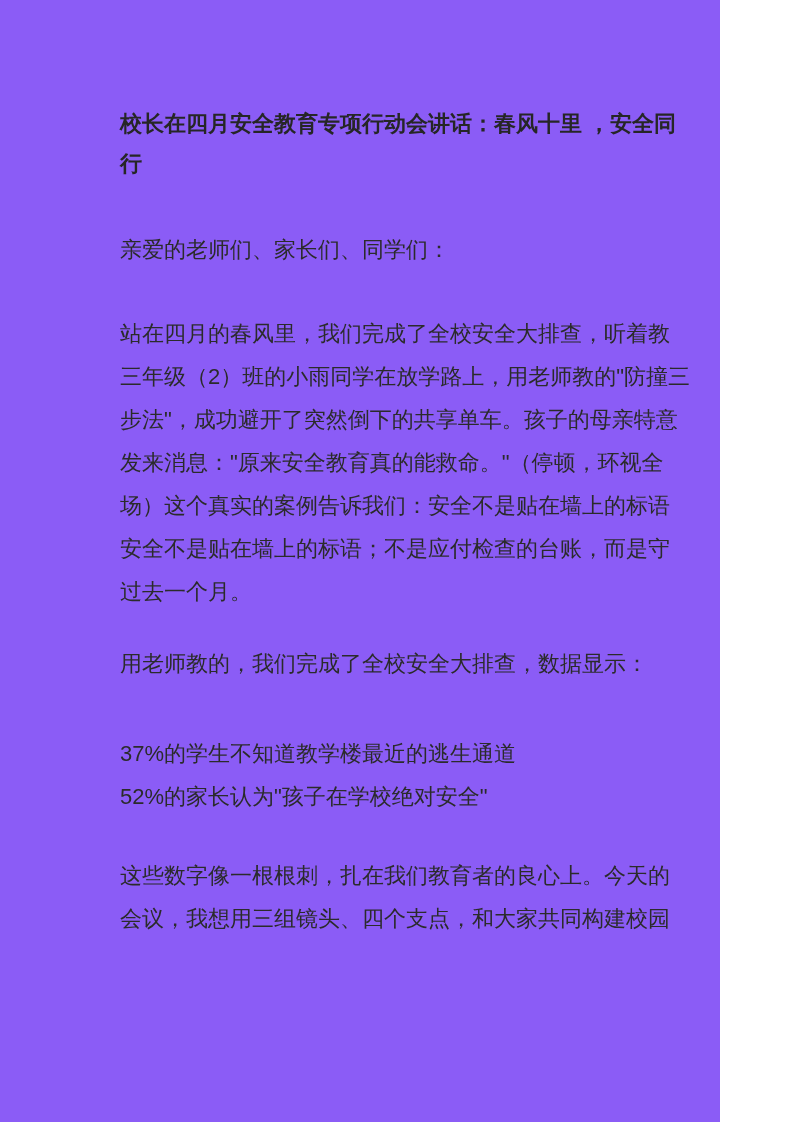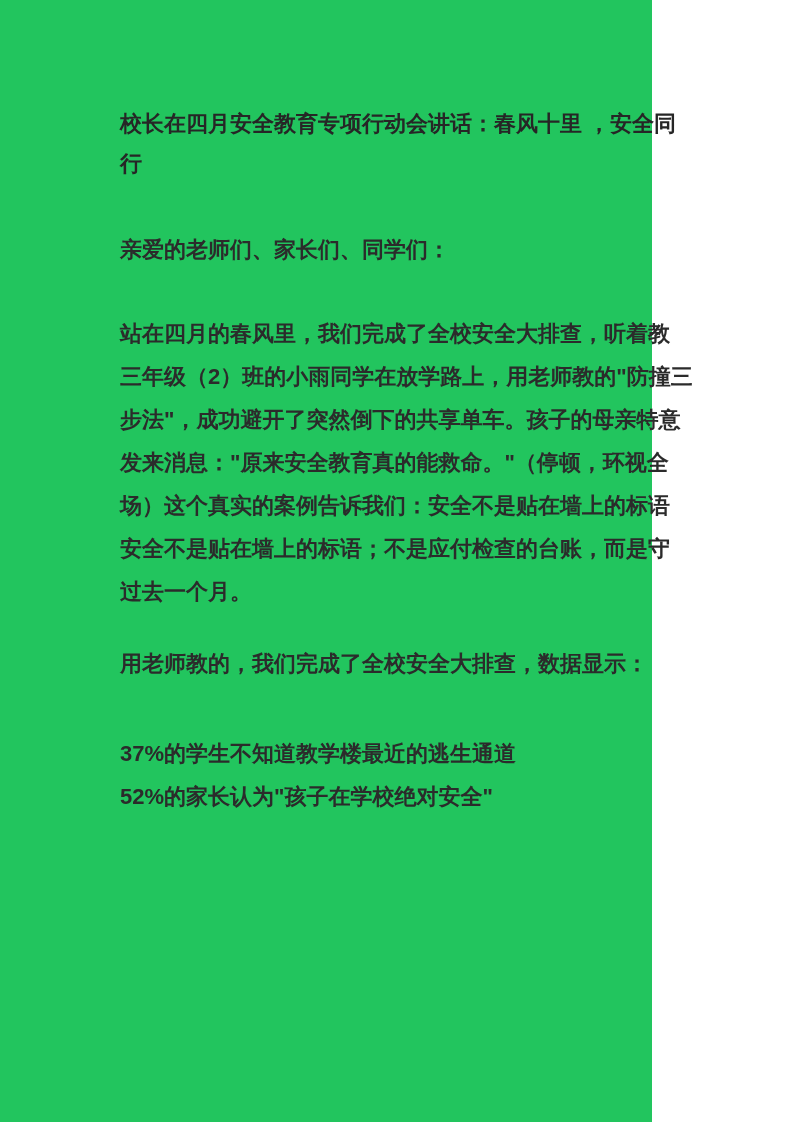--- a/index.html
+++ b/index.html
@@ -7,43 +7,43 @@
     padding: 0;
   }
   body {
     width: 793px;
     height: 1122px;
     background: #ffffff;
     font-family: "Liberation Sans", "DejaVu Sans", sans-serif;
     overflow: hidden;
   }
   .doc-page {
-    width: 652px;
+    width: 720px;
     height: 1122px;
-    background: #22c55e;
+    background: #8b5cf6;
     box-sizing: border-box;
   }
   .doc-content {
     box-sizing: border-box;
     padding-left: 120px;
     padding-right: 97px;
     color: #2b2b2b;
   }
   .doc-title {
     margin: 0;
     padding-top: 104px;
     font-size: 22px;
     font-weight: bold;
     line-height: 40px;
     color: #262626;
   }
   .text-block {
     font-size: 22px;
     line-height: 43px;
-    font-weight: bold;
+    font-weight: normal;
   }
   .greeting-block   { margin-top: 44px; }
   .opening-block    { margin-top: 41px; }
   .survey-block     { margin-top: 29px; }
   .stats-block      { margin-top: 47px; }
   .closing-block    { margin-top: 36px; }
   .line {
     white-space: nowrap;
     display: block;
   }
@@ -75,15 +75,19 @@
 
     <div class="text-block survey-block">
         <div class="line">用老师教的，我们完成了全校安全大排查，数据显示：</div>
       </div>
 
     <div class="text-block stats-block">
         <div class="line">37%的学生不知道教学楼最近的逃生通道</div>
         <div class="line">52%的家长认为"孩子在学校绝对安全"</div>
       </div>
 
+    <div class="text-block closing-block">
+        <div class="line">这些数字像一根根刺，扎在我们教育者的良心上。今天的</div>
+        <div class="line">会议，我想用三组镜头、四个支点，和大家共同构建校园</div>
+      </div>
 
   </div>
 </div>
 
 </body></html>

